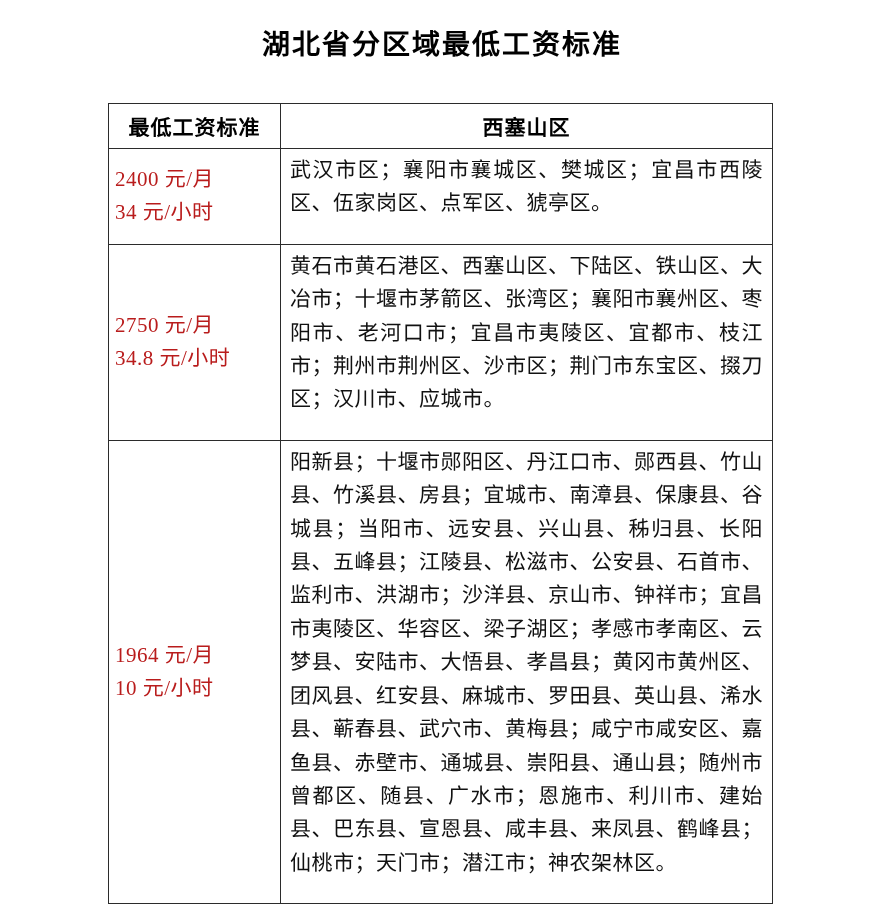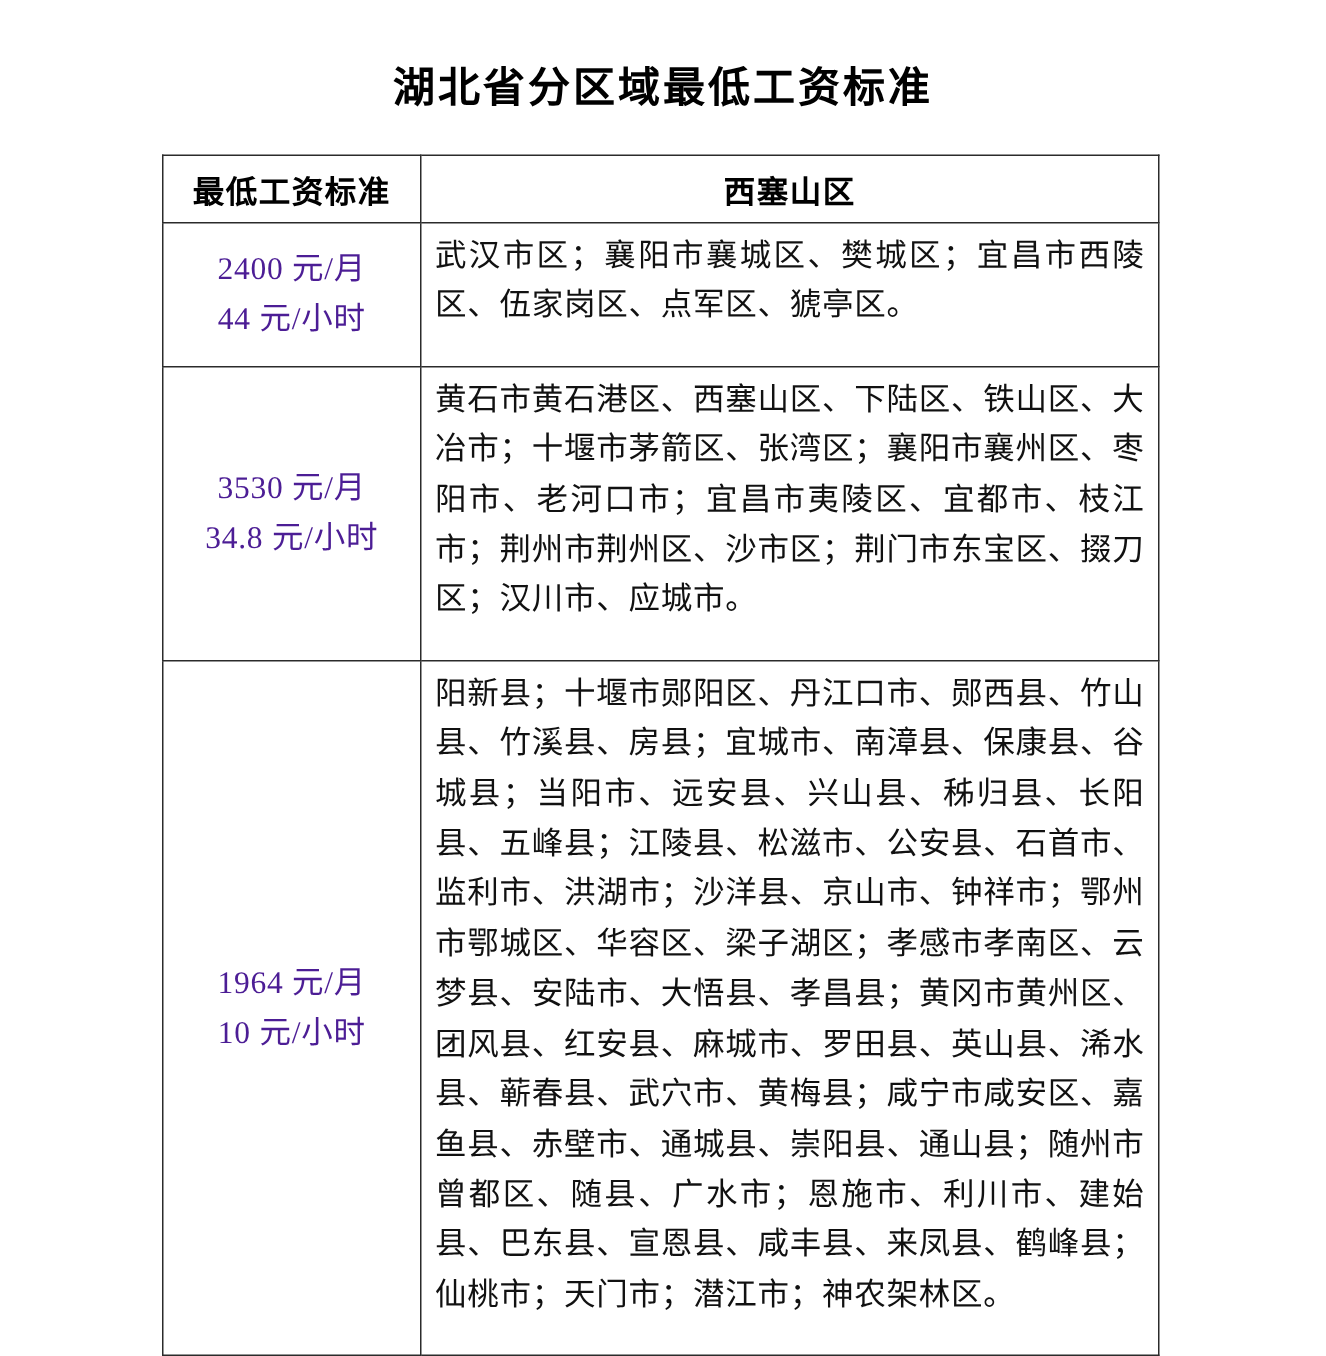--- a/index.html
+++ b/index.html
@@ -11,21 +11,21 @@
     position: relative;
     width: 884px;
     height: 904px;
     background: #ffffff;
     color: #1a1a1a;
     font-family: "Liberation Serif", serif;
     overflow: hidden;
   }
   .doc-title {
     margin: 0;
-    padding-top: 36px;
+    padding-top: 22px;
     text-align: center;
     font-family: "Liberation Sans", sans-serif;
     font-weight: bold;
     font-size: 28px;
     letter-spacing: 2px;
     color: #000000;
   }
   table.wage-table {
     position: absolute;
     left: 108px;
@@ -46,26 +46,26 @@
   th.hdr-cell {
     height: 45px;
     font-family: "Liberation Sans", sans-serif;
     font-weight: bold;
     font-size: 21px;
     letter-spacing: 1px;
     padding: 4px 6px;
     color: #000000;
   }
   td.wage-cell {
-    text-align: center;
+    text-align: left;
     font-size: 21px;
     line-height: 33px;
     padding: 8px 6px;
     letter-spacing: 0.5px;
-    color: #4c1d95;
+    color: #b91c1c;
   }
   td.scope-cell {
     font-size: 21px;
     line-height: 33.4px;
     padding: 5px 9px 23px 9px;
     text-align: justify;
     text-justify: inter-character;
     letter-spacing: 0.5px;
     color: #111111;
   }
@@ -85,34 +85,34 @@
     <thead>
       <tr>
         <th class="hdr-cell">最低工资标准</th>
         <th class="hdr-cell">西塞山区</th>
       </tr>
     </thead>
     <tbody>
       <tr>
         <td class="wage-cell">
           <div>2400 元/月</div>
-          <div>44 元/小时</div>
+          <div>34 元/小时</div>
         </td>
         <td class="scope-cell">武汉市区；襄阳市襄城区、樊城区；宜昌市西陵区、伍家岗区、点军区、猇亭区。</td>
       </tr>
       <tr>
         <td class="wage-cell">
-          <div>3530 元/月</div>
+          <div>2750 元/月</div>
           <div>34.8 元/小时</div>
         </td>
         <td class="scope-cell">黄石市黄石港区、西塞山区、下陆区、铁山区、大冶市；十堰市茅箭区、张湾区；襄阳市襄州区、枣阳市、老河口市；宜昌市夷陵区、宜都市、枝江市；荆州市荆州区、沙市区；荆门市东宝区、掇刀区；汉川市、应城市。</td>
       </tr>
       <tr>
         <td class="wage-cell">
           <div>1964 元/月</div>
           <div>10 元/小时</div>
         </td>
-        <td class="scope-cell">阳新县；十堰市郧阳区、丹江口市、郧西县、竹山县、竹溪县、房县；宜城市、南漳县、保康县、谷城县；当阳市、远安县、兴山县、秭归县、长阳县、五峰县；江陵县、松滋市、公安县、石首市、监利市、洪湖市；沙洋县、京山市、钟祥市；鄂州市鄂城区、华容区、梁子湖区；孝感市孝南区、云梦县、安陆市、大悟县、孝昌县；黄冈市黄州区、团风县、红安县、麻城市、罗田县、英山县、浠水县、蕲春县、武穴市、黄梅县；咸宁市咸安区、嘉鱼县、赤壁市、通城县、崇阳县、通山县；随州市曾都区、随县、广水市；恩施市、利川市、建始县、巴东县、宣恩县、咸丰县、来凤县、鹤峰县；仙桃市；天门市；潜江市；神农架林区。</td>
+        <td class="scope-cell">阳新县；十堰市郧阳区、丹江口市、郧西县、竹山县、竹溪县、房县；宜城市、南漳县、保康县、谷城县；当阳市、远安县、兴山县、秭归县、长阳县、五峰县；江陵县、松滋市、公安县、石首市、监利市、洪湖市；沙洋县、京山市、钟祥市；宜昌市夷陵区、华容区、梁子湖区；孝感市孝南区、云梦县、安陆市、大悟县、孝昌县；黄冈市黄州区、团风县、红安县、麻城市、罗田县、英山县、浠水县、蕲春县、武穴市、黄梅县；咸宁市咸安区、嘉鱼县、赤壁市、通城县、崇阳县、通山县；随州市曾都区、随县、广水市；恩施市、利川市、建始县、巴东县、宣恩县、咸丰县、来凤县、鹤峰县；仙桃市；天门市；潜江市；神农架林区。</td>
       </tr>
     </tbody>
   </table>
 
 </div>
 
 </body></html>

